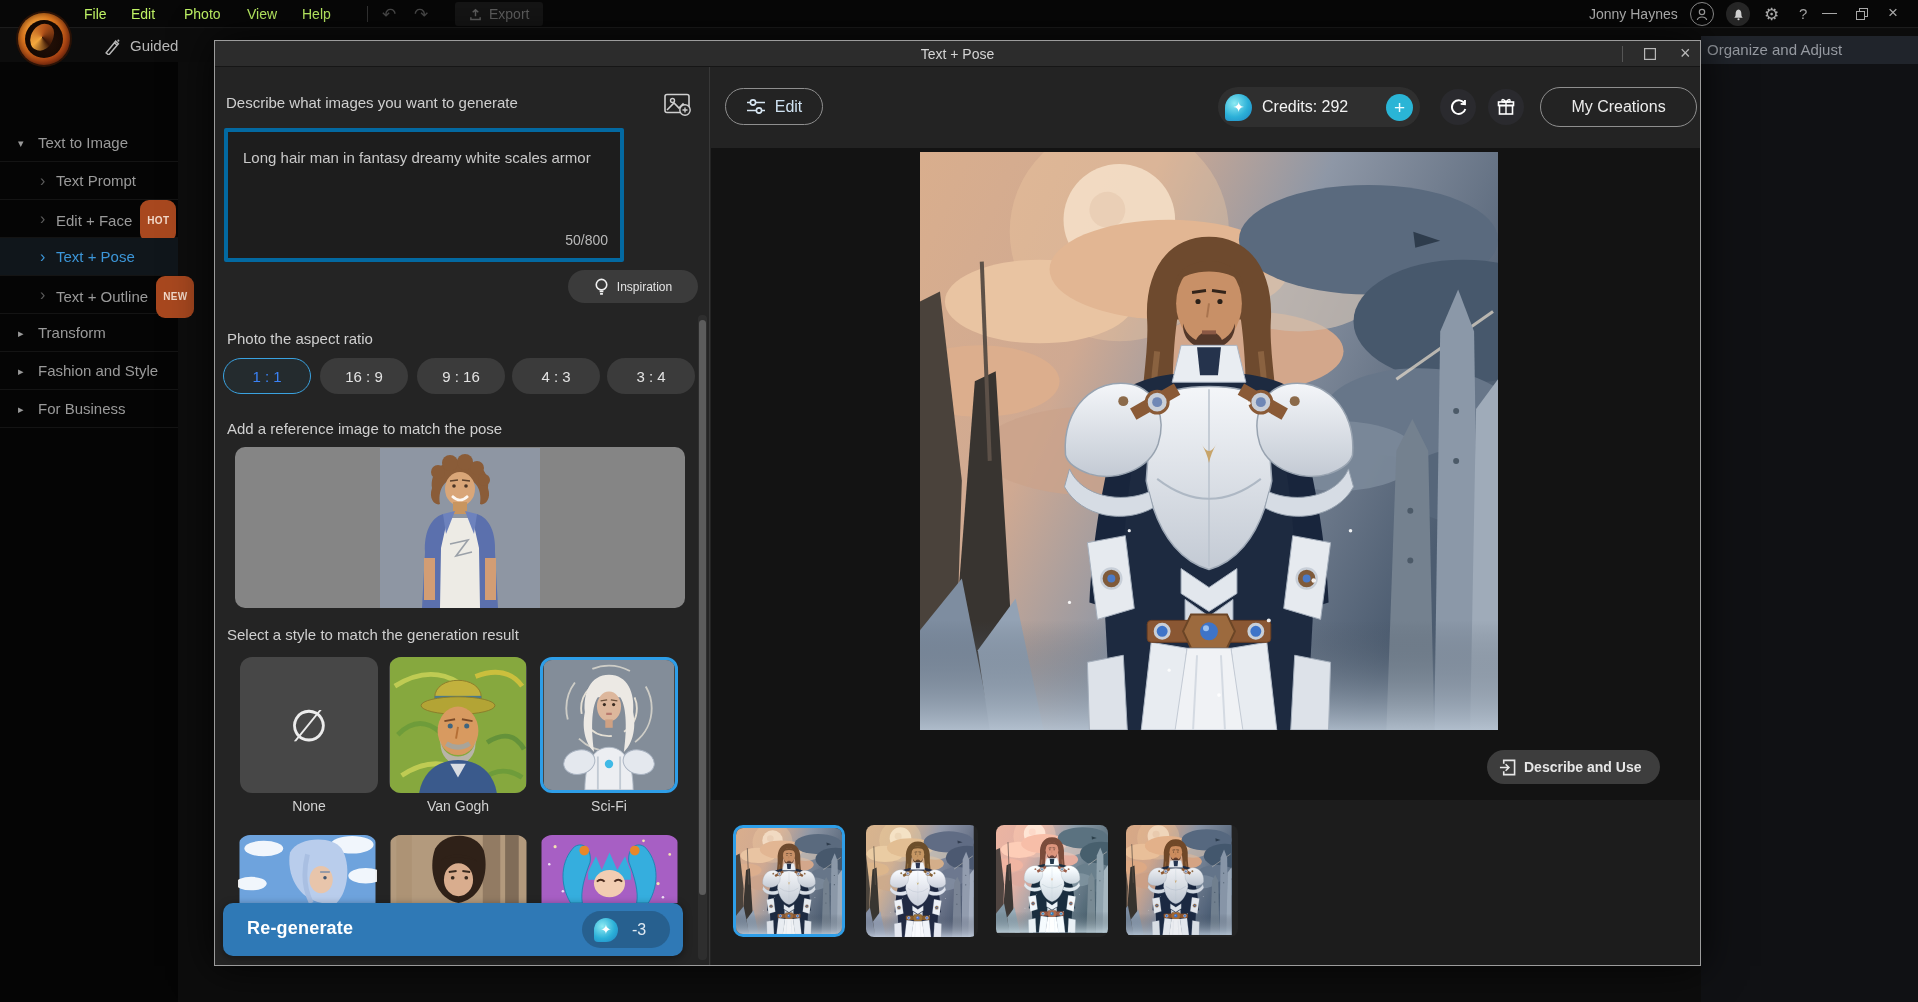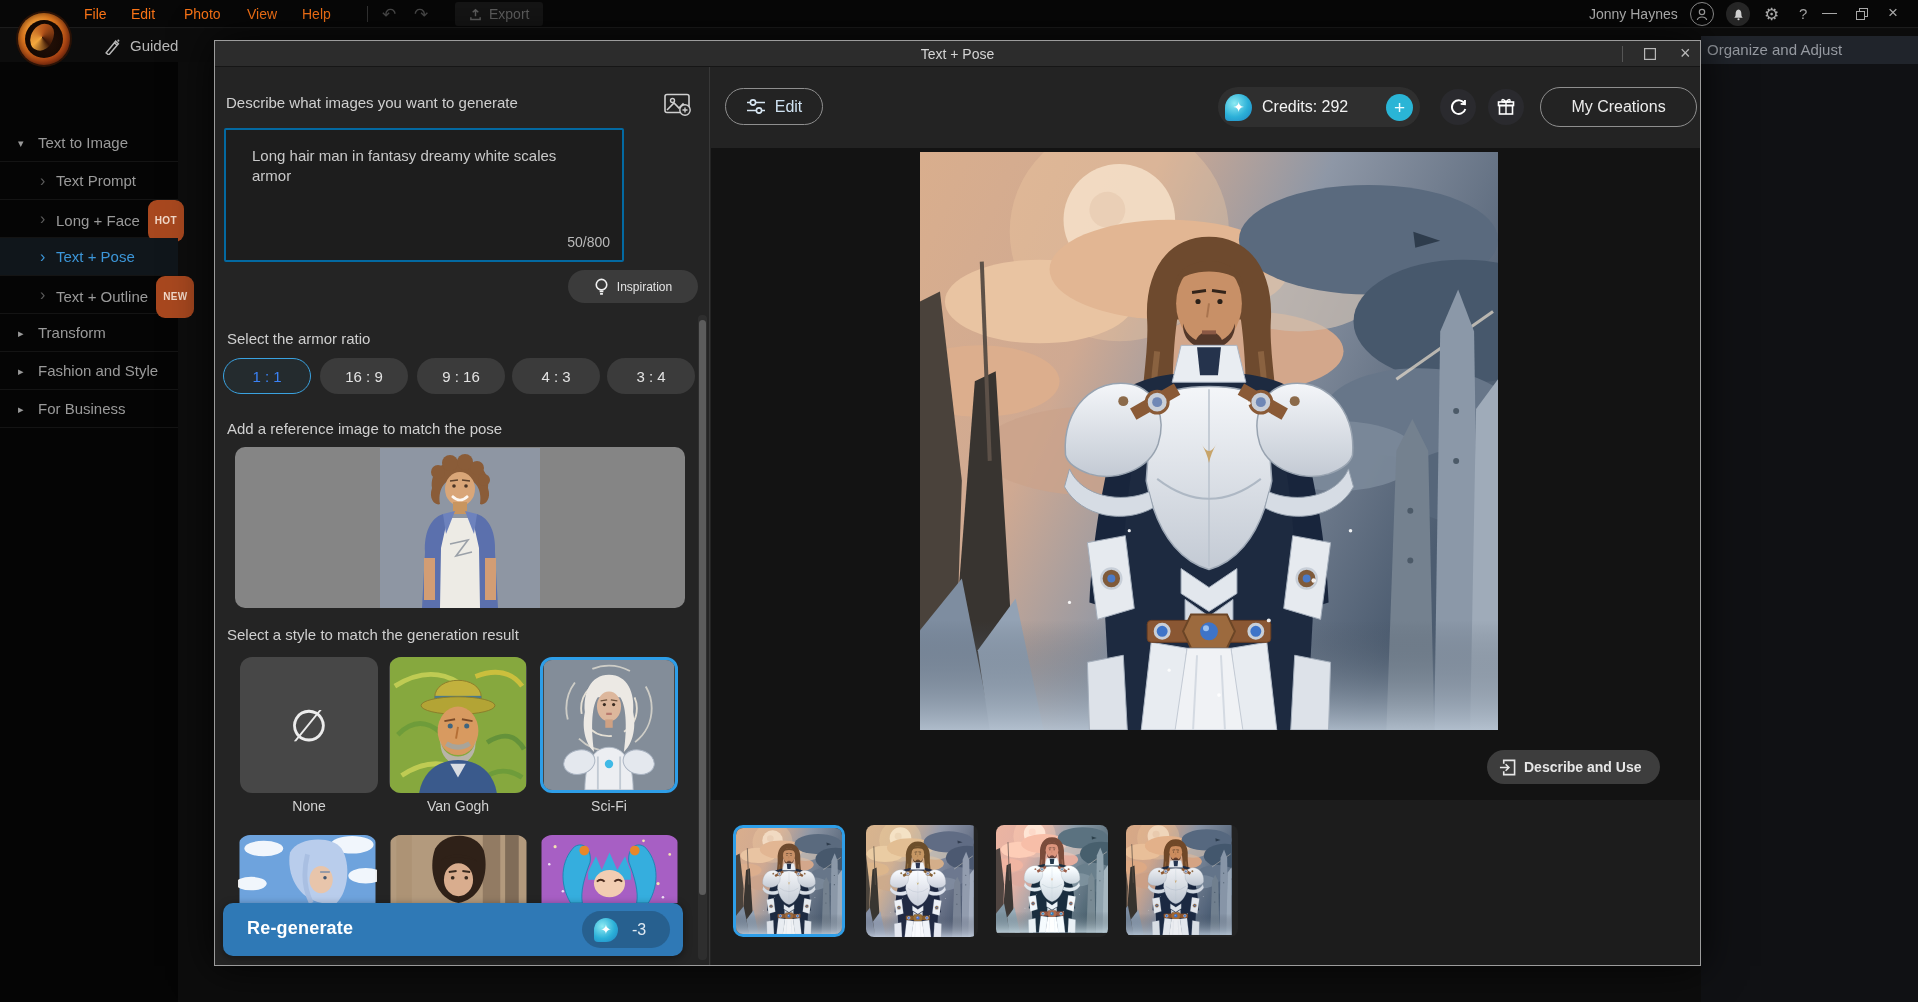--- a/index.html
+++ b/index.html
@@ -1,21 +1,21 @@
 <!DOCTYPE html>
 <html><head>
 <meta charset="utf-8">
 <style>
   html,body{margin:0;padding:0;background:#000;}
   *{box-sizing:border-box;font-family:"Liberation Sans",sans-serif;}
   #page{position:relative;width:1918px;height:1002px;background:#0d0d0d;overflow:hidden;}
   .abs{position:absolute;}
   
   .menubar{left:0;top:0;width:1918px;height:28px;background:#070707;border-bottom:1px solid #1c1c1c;}
-  .menu-item{top:0;height:28px;line-height:28px;color:#f97316;font-size:14px;cursor:default;}
+  .menu-item{top:0;height:28px;line-height:28px;color:#bef264;font-size:14px;cursor:default;}
   .logo{left:18px;top:13px;width:52px;height:52px;border-radius:50%;
     background:radial-gradient(circle at 38% 32%,#f5b24a 0%,#e07a1f 35%,#a33d12 70%,#5a1d08 100%);
     box-shadow:0 0 0 2px #2a1206, inset 0 0 6px #00000088;z-index:40;}
   .logo .inner{position:absolute;left:7px;top:7px;width:38px;height:38px;border-radius:50%;
     background:radial-gradient(circle at 60% 60%,#241007 0%,#120702 70%);}
   .logo .swirl{position:absolute;left:13px;top:10px;width:22px;height:28px;border-radius:60% 40% 55% 45%;
     background:conic-gradient(from 210deg,#f4a83d,#b5541a 40%,#3a1606 75%,#f4a83d);transform:rotate(18deg);}
   .vsep{width:1px;background:#333;}
   .ghost-btn{background:#151515;border-radius:3px;color:#5f5f5f;font-size:14px;display:flex;align-items:center;gap:7px;padding:0 14px;height:24px;}
   .toolrow{left:0;top:29px;width:1918px;height:33px;background:#0c0c0c;}
@@ -33,21 +33,21 @@
   .side-row.sel .chev{color:#3c96d8;}
   .badge{display:inline-block;margin-left:8px;background:#a8481f;color:#f2d9c9;font-size:10px;font-weight:bold;border-radius:9px;padding:2px 7px;vertical-align:2px;letter-spacing:.3px;}
   
   .orgbar{left:1701px;top:36px;width:251px;height:28px;background:#20242b;color:#9599a0;font-size:15px;line-height:28px;}
   .right-back{left:1701px;top:64px;width:217px;height:938px;background:#101114;}
   
   .dialog{left:214px;top:40px;width:1487px;height:926px;background:#232323;border:1px solid #9c9c9c;box-shadow:0 0 40px rgba(0,0,0,.8);}
   .dlg-title{left:215px;top:41px;width:1485px;height:26px;background:#2c2c2c;border-bottom:1px solid #161616;color:#d4d4d4;font-size:14px;text-align:center;line-height:26px;}
   .left-panel{left:215px;top:67px;width:495px;height:898px;background:#242424;border-right:1px solid #383838;}
   .field-label{color:#cfcfcf;font-size:15px;}
-  .textarea{left:224px;top:128px;width:400px;height:134px;background:#1d1d1d;border:2px solid #0369a1;border-radius:2px;color:#c9c9c9;font-size:15px;padding:16px 26px;line-height:20px;}
+  .textarea{left:224px;top:128px;width:400px;height:134px;background:#1d1d1d;border:4px solid #0369a1;border-radius:2px;color:#c9c9c9;font-size:15px;padding:16px 15px;line-height:20px;}
   .charcount{color:#b9b9b9;font-size:14px;}
   .pill{border-radius:17px;background:#3b3b3b;color:#e3e3e3;display:flex;align-items:center;justify-content:center;}
   .ratio{top:358px;height:36px;width:88px;border-radius:18px;background:#3b3b3b;color:#e3e3e3;font-size:15px;display:flex;align-items:center;justify-content:center;}
   .ratio.sel{background:rgba(58,162,224,0.06);border:1.5px solid #3aa2e0;color:#3b82f6;}
   .refbox{left:235px;top:447px;width:450px;height:161px;background:#858585;border-radius:10px;overflow:hidden;display:flex;align-items:center;justify-content:center;}
   .style-card{top:657px;width:138px;height:136px;border-radius:12px;overflow:hidden;background:#474747;}
   .style-card.sel{border:3px solid #2e9ee8;}
   .style-name{top:798px;width:138px;text-align:center;color:#d2d2d2;font-size:14px;}
   .row2{top:835px;width:139px;height:68px;border-radius:12px 12px 0 0;overflow:hidden;}
   .regen{left:223px;top:903px;width:460px;height:53px;background:#2f79b6;border-radius:10px;box-shadow:0 2px 8px rgba(0,0,0,.4);}
@@ -380,21 +380,21 @@
   <div class="abs side-row" style="top:124px">
     <span class="tri">▾</span>
     <span class="lbl" style="left:38px">Text to Image</span>
   </div>
   <div class="abs side-row" style="top:162px">
     <span class="chev">›</span>
     <span class="lbl" style="left:56px">Text Prompt</span>
   </div>
   <div class="abs side-row" style="top:200px">
     <span class="chev">›</span>
-    <span class="lbl" style="left:56px"><span>Long + Face</span><span class="badge">HOT</span></span>
+    <span class="lbl" style="left:56px"><span>Edit + Face</span><span class="badge">HOT</span></span>
   </div>
   <div class="abs side-row sel" style="top:238px">
     <span class="chev">›</span>
     <span class="lbl" style="left:56px">Text + Pose</span>
   </div>
   <div class="abs side-row" style="top:276px">
     <span class="chev">›</span>
     <span class="lbl" style="left:56px"><span>Text + Outline</span><span class="badge">NEW</span></span>
   </div>
   <div class="abs side-row" style="top:314px">
@@ -432,21 +432,21 @@
     <span class="charcount" style="position:absolute;right:12px;bottom:8px">50/800</span>
   </div>
   <div class="abs pill" style="left:568px;top:270px;width:130px;height:33px;gap:8px">
     <svg width="15" height="18" viewBox="0 0 16 19">
       <circle cx="8" cy="7" r="5.6" fill="none" stroke="#f0f0f0" stroke-width="1.7"></circle>
       <path d="M6,14.2 H10 M6.5,16.8 H9.5" stroke="#f0f0f0" stroke-width="1.7" fill="none"></path>
     </svg>
     <span style="font-size:12px">Inspiration</span>
   </div>
 
-  <span class="abs field-label" style="left:227px;top:330px">Select the armor ratio</span>
+  <span class="abs field-label" style="left:227px;top:330px">Photo the aspect ratio</span>
   <div class="abs ratio sel" style="left:223px">1 : 1</div>
   <div class="abs ratio" style="left:320px">16 : 9</div>
   <div class="abs ratio" style="left:417px">9 : 16</div>
   <div class="abs ratio" style="left:512px">4 : 3</div>
   <div class="abs ratio" style="left:607px">3 : 4</div>
 
   <span class="abs field-label" style="left:227px;top:420px">Add a reference image to match the pose</span>
   <div class="abs refbox">
     <svg width="160" height="160">
         <use href="#sym-pose"></use>

